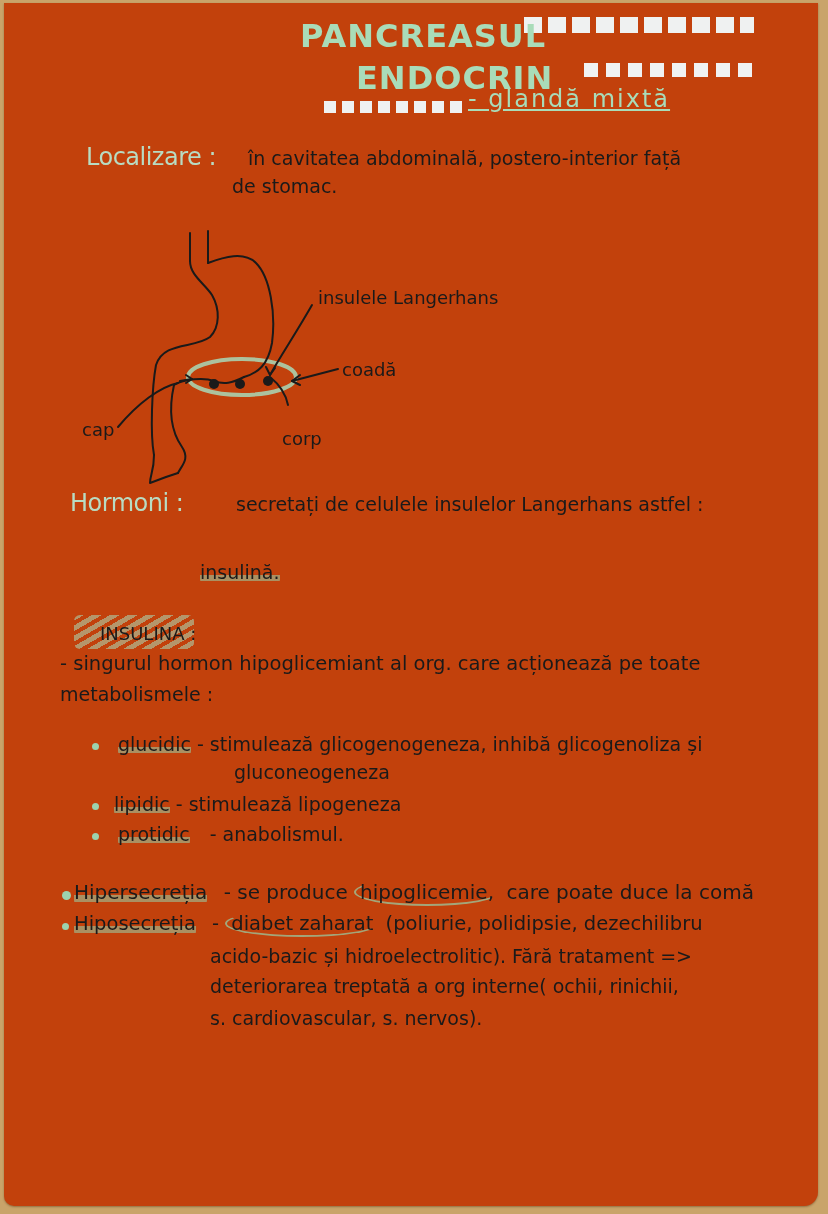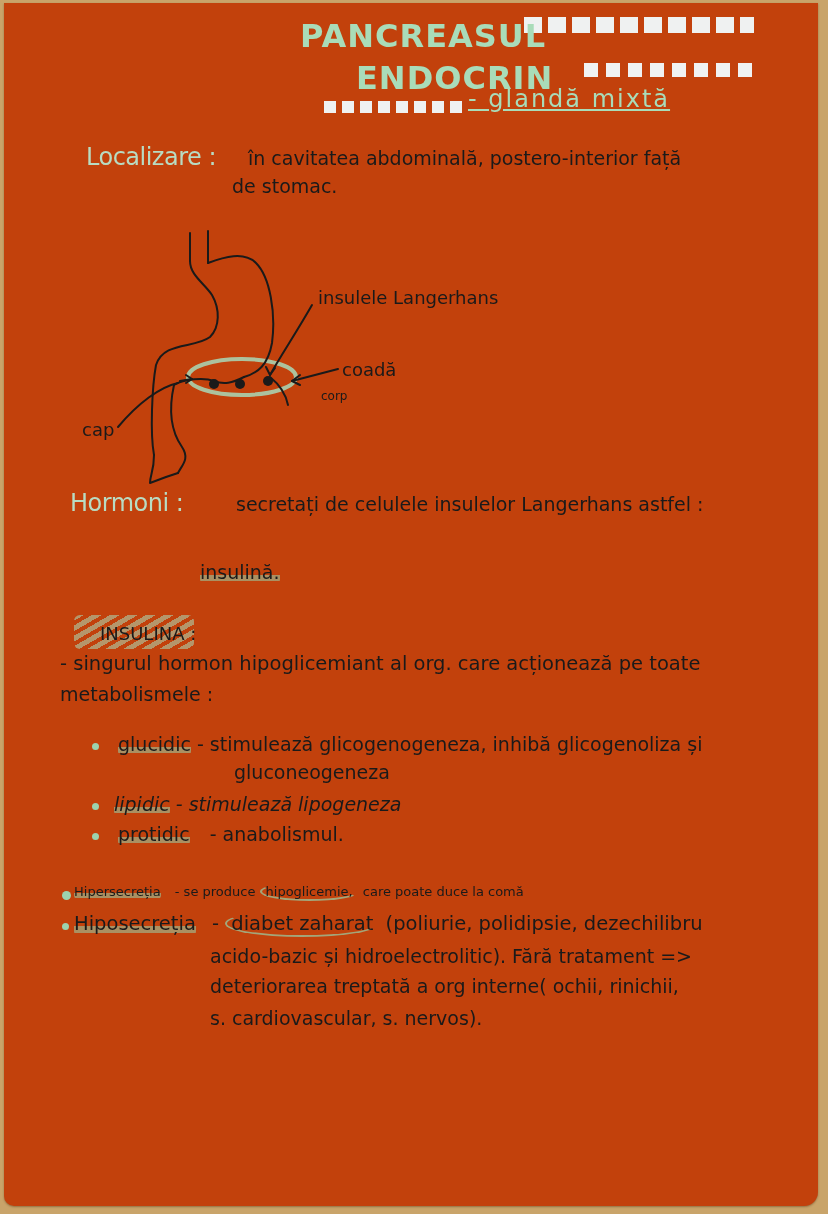--- a/index.html
+++ b/index.html
@@ -107,21 +107,21 @@
 
       <path d="M44 204 C64 180 86 164 104 160"></path>
     </g>
 
     <circle cx="140" cy="161" r="5" fill="#1a1a1a"></circle>
     <circle cx="166" cy="161" r="5" fill="#1a1a1a"></circle>
     <circle cx="194" cy="158" r="5" fill="#1a1a1a"></circle>
   </svg>
   <div class="ink" style="left:314px;top:282px;font-size:18px;">insulele Langerhans</div>
   <div class="ink" style="left:338px;top:354px;font-size:18px;">coadă</div>
-  <div class="ink" style="left:278px;top:380px;font-size:12px;margin-left:39px;">corp</div>
+  <div class="ink" style="left:278px;top:423px;font-size:18px;">corp</div>
   <div class="ink" style="left:78px;top:414px;font-size:18px;">cap</div>
 
   <div class="green-label" style="left:66px;top:486px;">Hormoni :</div>
   <div class="ink" style="left:232px;top:488px;">secretați de celulele insulelor Langerhans astfel :</div>
   <div class="ink" style="left:196px;top:556px;">
     <span class="hl">insulină.</span>
   </div>
 
   <div class="insulina-hl"></div>
   <div class="ink" style="left:96px;top:618px;font-size:18px;">INSULINA :</div>
@@ -129,33 +129,33 @@
   <div class="ink" style="left:56px;top:678px;">metabolismele :</div>
 
   <div class="bullet" style="left:88px;top:740px;"></div>
   <div class="ink" style="left:114px;top:728px;">
     <span class="hl">glucidic</span>
     <span>- stimulează glicogenogeneza, inhibă glicogenoliza și</span>
   </div>
   <div class="ink" style="left:230px;top:756px;">gluconeogeneza</div>
 
   <div class="bullet" style="left:88px;top:800px;"></div>
-  <div class="ink" style="left:110px;top:788px;font-style:italic;">
+  <div class="ink" style="left:110px;top:788px;">
     <span class="hl">lipidic</span>
     <span>- stimulează lipogeneza</span>
   </div>
 
   <div class="bullet" style="left:88px;top:830px;"></div>
   <div class="ink" style="left:114px;top:818px;">
     <span class="hl">protidic</span>
     <span style="margin-left:14px;">- anabolismul.</span>
   </div>
 
   <div class="bullet" style="left:58px;top:888px;width:9px;height:9px;"></div>
-  <div class="ink" style="left:70px;top:876px;font-size:13px;">
+  <div class="ink" style="left:70px;top:876px;font-size:20px;">
     <span class="hl">Hipersecreția</span>
     <span style="margin-left:10px;">- se produce</span>
     <span class="circle-hl">hipoglicemie,</span>
     <span>care poate duce la comă</span>
   </div>
 
   <div class="bullet" style="left:58px;top:920px;"></div>
   <div class="ink" style="left:70px;top:908px;font-size:19.5px;">
     <span class="hl">Hiposecreția</span>
     <span style="margin-left:10px;">-</span>

